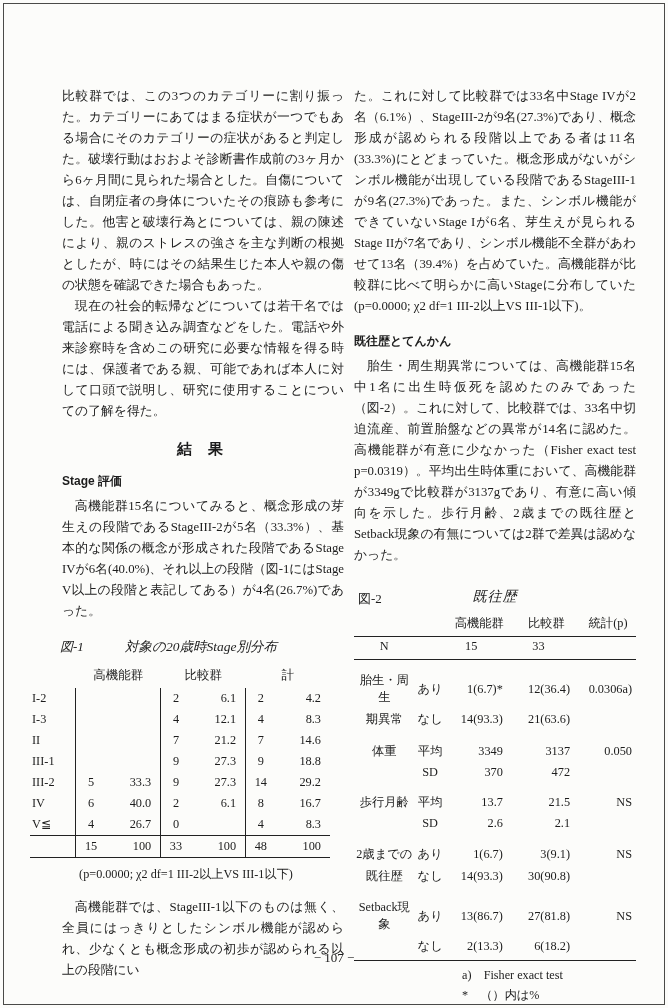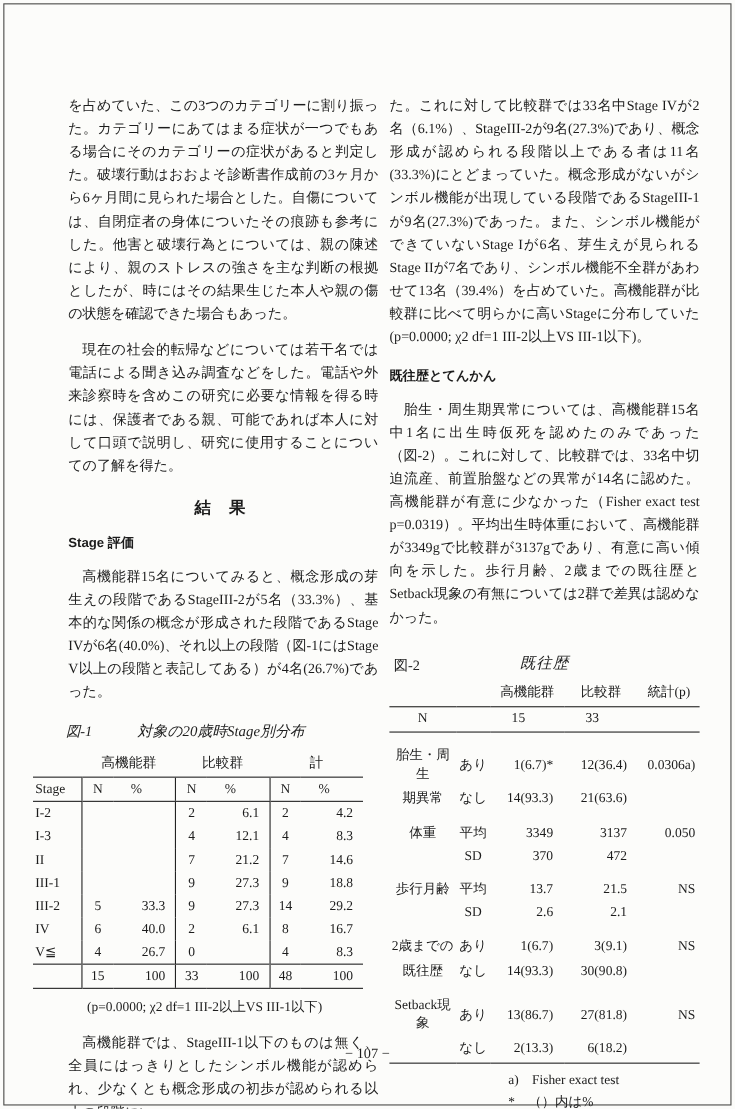--- a/index.html
+++ b/index.html
@@ -12,21 +12,21 @@
   .frame{position:absolute;inset:3px;border:1px solid #4a4a48;pointer-events:none;}
   .content{
     position:absolute;top:86px;left:62px;right:32px;
     display:flex;gap:10px;
   }
   .col{width:283px;}
   .body-text{
     margin:0;font-size:12.8px;line-height:21px;
     text-align:justify;
   }
-  .indent{text-indent:1em;margin-top:12px;}
+  .indent{text-indent:1em;}
   .results-heading{
     margin:18px 0 14px 0;text-align:center;
     font-size:15px;font-weight:bold;letter-spacing:6px;
     font-family:"Liberation Sans","DejaVu Sans",sans-serif;
   }
   .sub-heading{
     margin:4px 0 6px 0;font-size:12px;font-weight:bold;
     font-family:"Liberation Sans","DejaVu Sans",sans-serif;
   }
   
@@ -70,47 +70,38 @@
   }
 </style>
 </head>
 <body>
 
 <div class="frame"></div>
 
 <div class="content">
 
   <div class="col">
-    <p class="body-text">を占めていた、この3つのカテゴリーに割り振った。カテゴリーにあてはまる症状が一つでもある場合にそのカテゴリーの症状があると判定した。破壊行動はおおよそ診断書作成前の3ヶ月から6ヶ月間に見られた場合とした。自傷については、自閉症者の身体についたその痕跡も参考にした。他害と破壊行為とについては、親の陳述により、親のストレスの強さを主な判断の根拠としたが、時にはその結果生じた本人や親の傷の状態を確認できた場合もあった。</p>
+    <p class="body-text">比較群では、この3つのカテゴリーに割り振った。カテゴリーにあてはまる症状が一つでもある場合にそのカテゴリーの症状があると判定した。破壊行動はおおよそ診断書作成前の3ヶ月から6ヶ月間に見られた場合とした。自傷については、自閉症者の身体についたその痕跡も参考にした。他害と破壊行為とについては、親の陳述により、親のストレスの強さを主な判断の根拠としたが、時にはその結果生じた本人や親の傷の状態を確認できた場合もあった。</p>
     <p class="body-text indent">現在の社会的転帰などについては若干名では電話による聞き込み調査などをした。電話や外来診察時を含めこの研究に必要な情報を得る時には、保護者である親、可能であれば本人に対して口頭で説明し、研究に使用することについての了解を得た。</p>
     <h2 class="results-heading">結 果</h2>
     <h3 class="sub-heading">Stage 評価</h3>
     <p class="body-text indent">高機能群15名についてみると、概念形成の芽生えの段階であるStageIII-2が5名（33.3%）、基本的な関係の概念が形成された段階であるStage IVが6名(40.0%)、それ以上の段階（図-1にはStage V以上の段階と表記してある）が4名(26.7%)であった。</p>
 
     <div class="fig1-block">
       <div class="fig-caption">
         <span class="fig-label">図-1</span>
         <span class="fig-title">対象の20歳時Stage別分布</span>
       </div>
       <table class="fig1-table">
         <thead>
           <tr class="grp">
             <th></th>
             <th colspan="2">高機能群</th>
             <th colspan="2">比較群</th>
             <th colspan="2">計</th>
-          </tr>
-          <tr class="sub">
-            <th class="c-stage">Stage</th>
-            <th class="c-n">N</th>
-            <th class="c-p">%</th>
-            <th class="c-n">N</th>
-            <th class="c-p">%</th>
-            <th class="c-n">N</th>
-            <th class="c-p">%</th>
           </tr>
         </thead>
         <tbody>
             <tr>
               <td class="c-stage">I-2</td>
               <td class="c-n"></td>
               <td class="c-p"></td>
               <td class="c-n">2</td>
               <td class="c-p">6.1</td>
               <td class="c-n">2</td>

